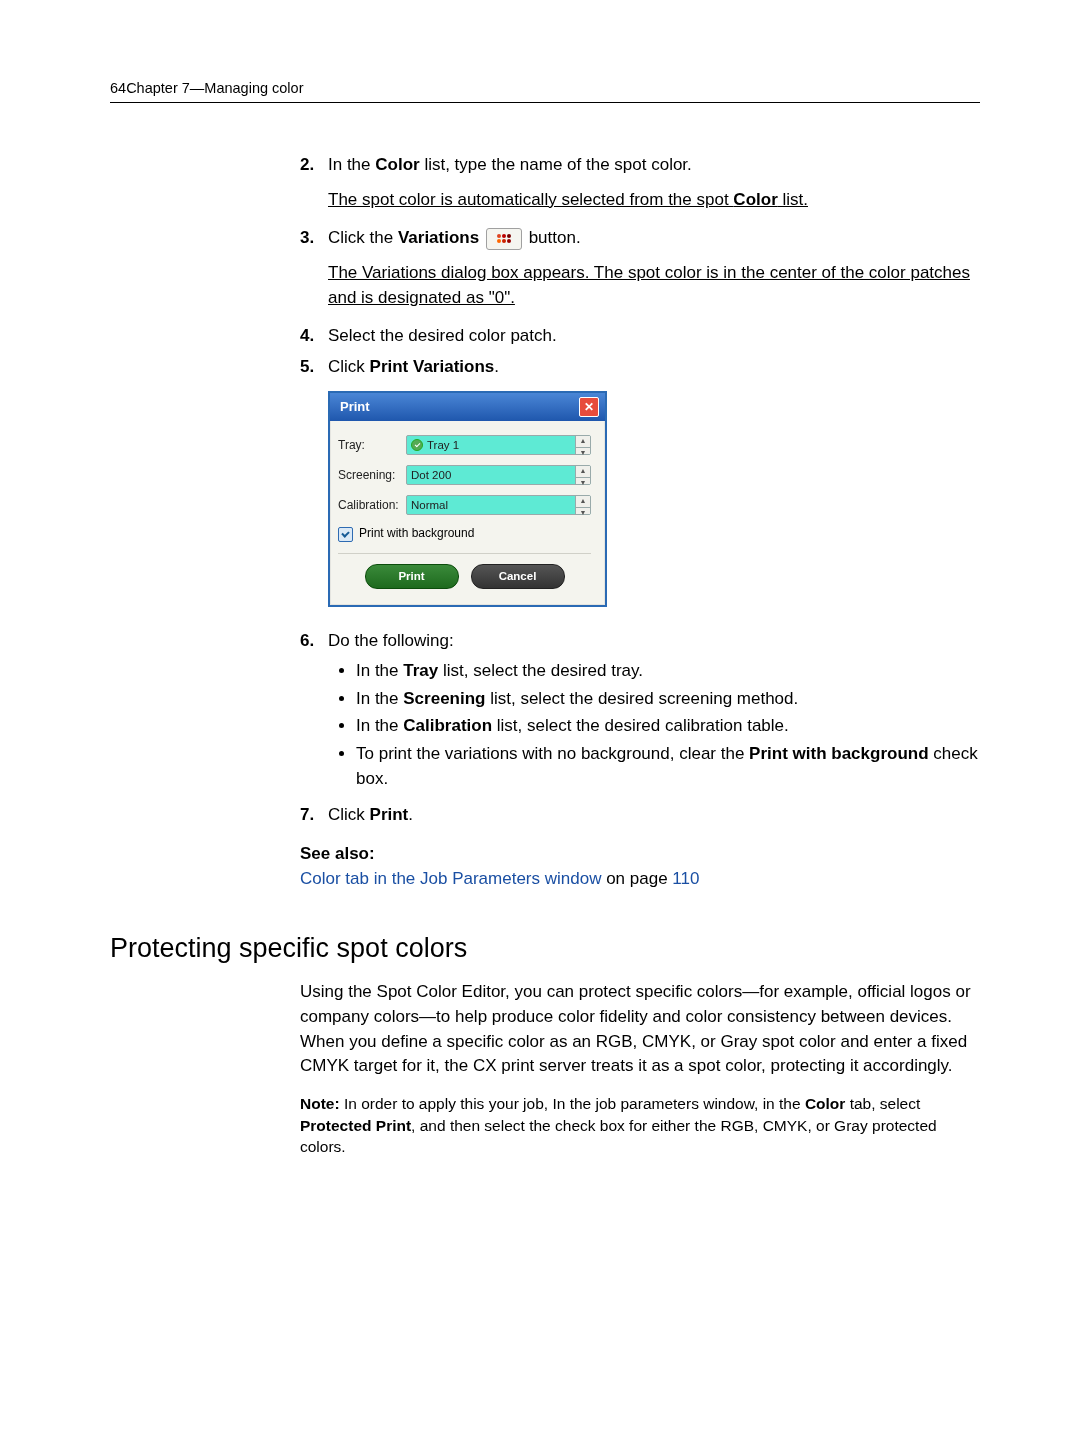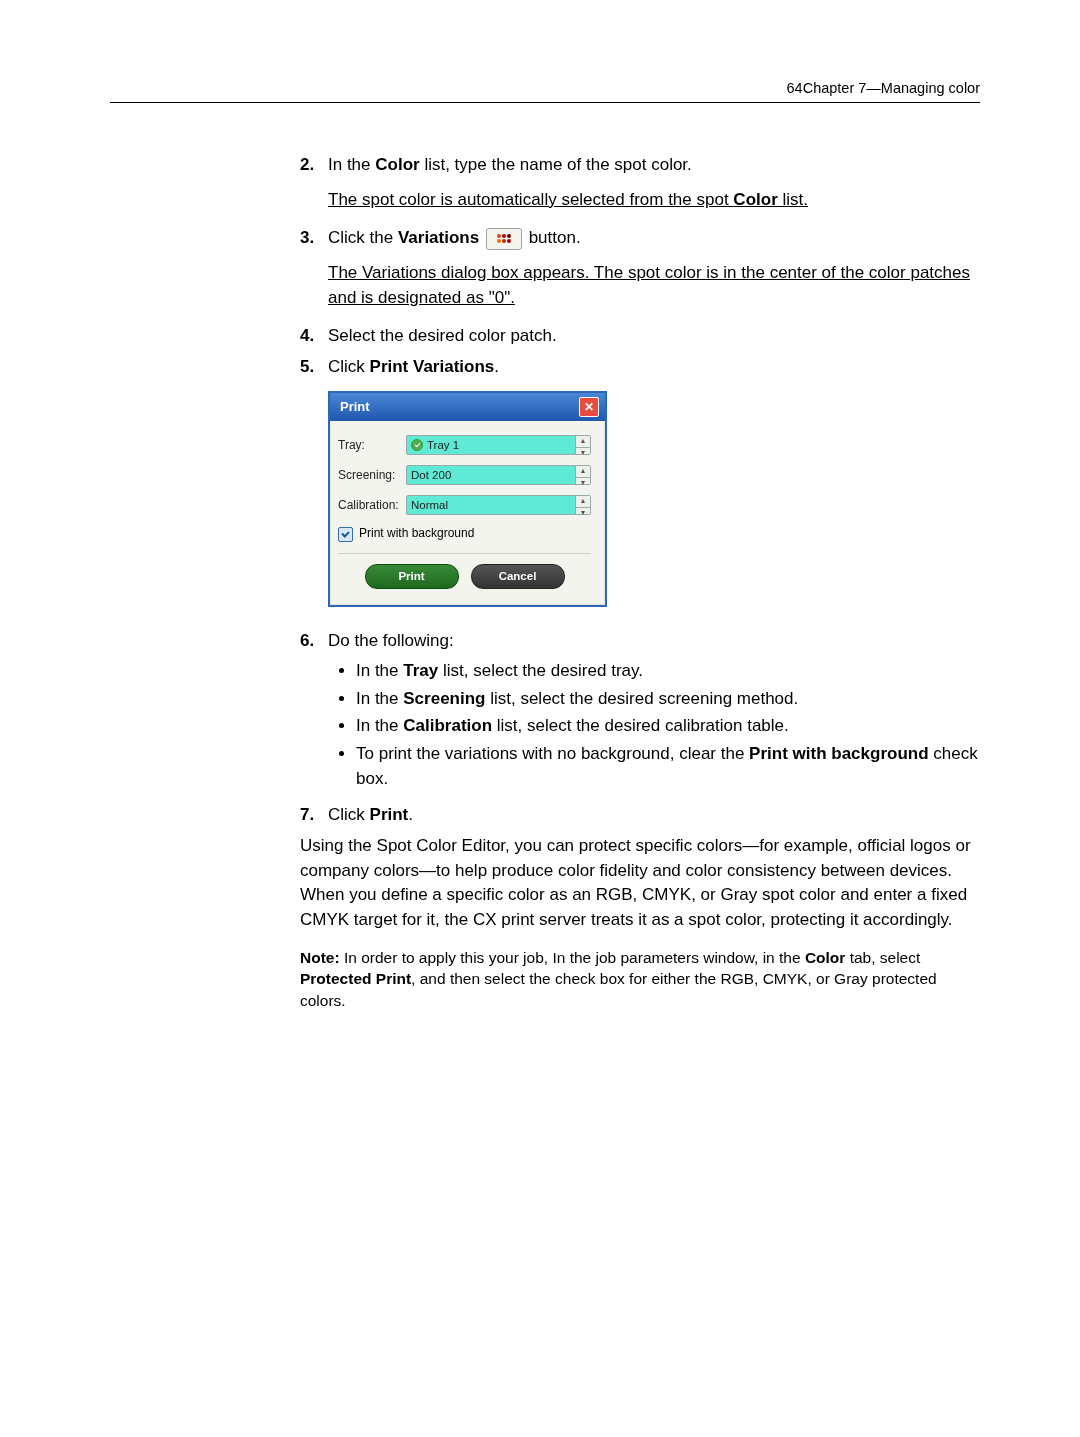--- a/index.html
+++ b/index.html
@@ -8,21 +8,21 @@
     background: #fff;
     font-family: Arial, Helvetica, sans-serif;
     color: #000;
     width: 1080px;
   }
   .page {
     padding: 80px 100px 100px 110px;
   }
   .header {
     display: flex;
-    justify-content: flex-end;
+    justify-content: flex-start;
     font-size: 14.5px;
     margin-bottom: 6px;
   }
   .hr {
     border: none;
     border-top: 1px solid #000;
     margin: 0 0 50px 0;
   }
   .content-block {
     margin-left: 190px;
@@ -378,22 +378,29 @@
         </div>
       </li>
       <li>
         <span class="num">7.</span>
         <div class="step-body">
           <span>Click </span><span class="bold">Print</span><span>.</span>
         </div>
       </li>
     </ol>
 
+    <div class="see-also">
+      <div class="bold">See also:</div>
+      <div>
+        <span class="link-text">Color tab in the Job Parameters window</span><span> on page </span><span class="link-text">110</span>
+      </div>
+    </div>
   </div>
 
+  <h2 class="section-title">Protecting specific spot colors</h2>
 
   <div class="content-block">
     <div>Using the Spot Color Editor, you can protect specific colors—for example, official logos or company colors—to help produce color fidelity and color consistency between devices. When you define a specific color as an RGB, CMYK, or Gray spot color and enter a fixed CMYK target for it, the CX print server treats it as a spot color, protecting it accordingly.</div>
     <div class="note-block">
       <span class="bold">Note:</span><span> In order to apply this your job, In the job parameters window, in the </span><span class="bold">Color</span><span> tab, select </span><span class="bold">Protected Print</span><span>, and then select the check box for either the RGB, CMYK, or Gray protected colors.</span>
     </div>
   </div>
 
 </div>
 

